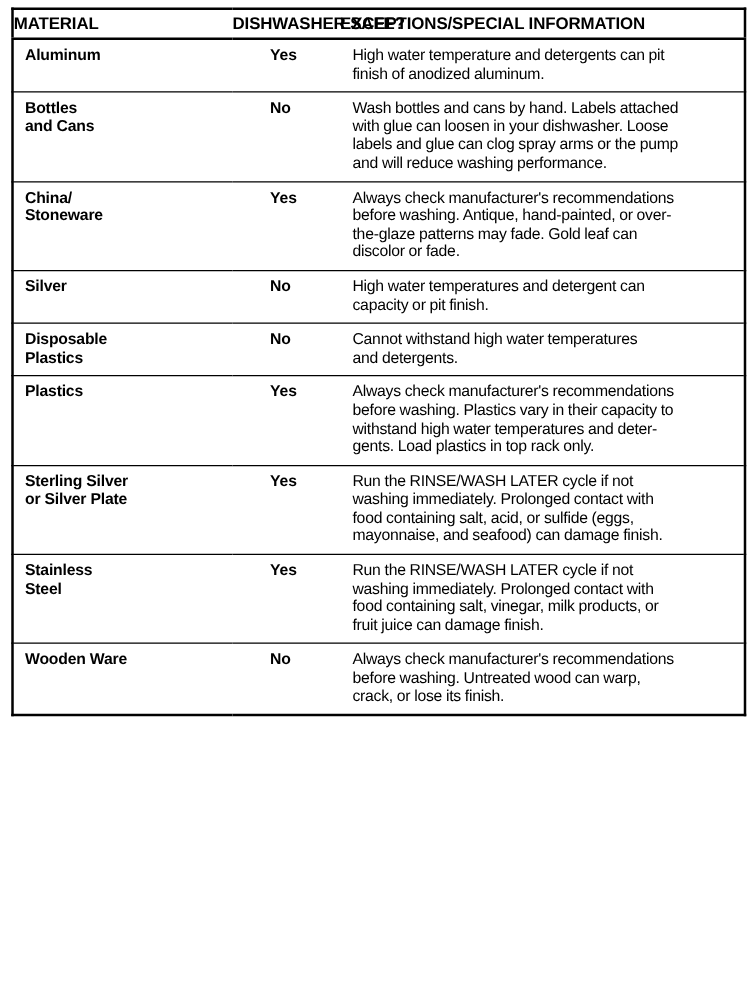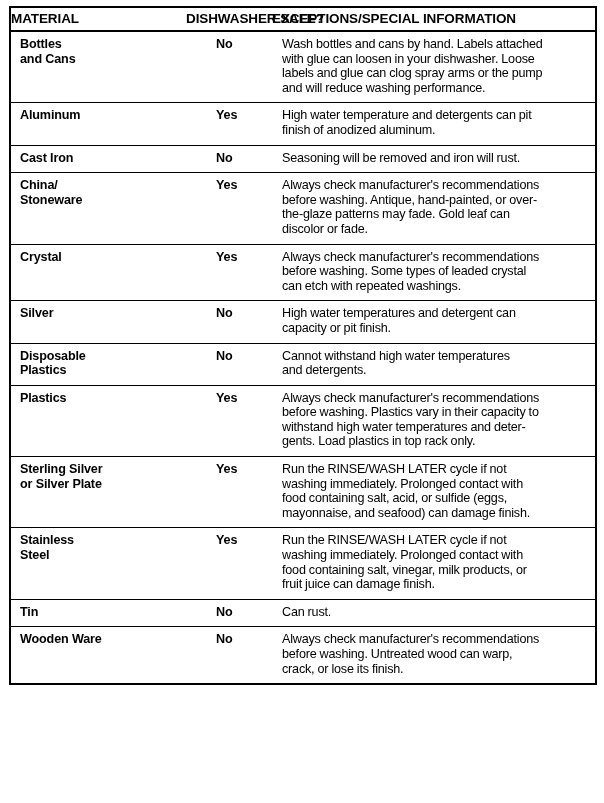--- a/index.html
+++ b/index.html
@@ -94,76 +94,56 @@
     <thead>
       <tr>
         <th class="h-material">MATERIAL</th>
         <th class="h-safe">DISHWASHER SAFE?</th>
         <th class="h-notes">EXCEPTIONS/SPECIAL INFORMATION</th>
       </tr>
     </thead>
     <tbody id="table-body">
         <tr>
           <td class="c-material">
+            <span class="line">Aluminum</span>
+          </td>
+          <td class="c-safe">Yes</td>
+          <td class="c-notes">
+            <span class="line">High water temperature and detergents can pit</span>
+            <span class="line">finish of anodized aluminum.</span>
+          </td>
+        </tr>
+        <tr>
+          <td class="c-material">
             <span class="line">Bottles</span>
             <span class="line">and Cans</span>
           </td>
           <td class="c-safe">No</td>
           <td class="c-notes">
             <span class="line">Wash bottles and cans by hand. Labels attached</span>
             <span class="line">with glue can loosen in your dishwasher. Loose</span>
             <span class="line">labels and glue can clog spray arms or the pump</span>
             <span class="line">and will reduce washing performance.</span>
           </td>
         </tr>
         <tr>
           <td class="c-material">
-            <span class="line">Aluminum</span>
-          </td>
-          <td class="c-safe">Yes</td>
-          <td class="c-notes">
-            <span class="line">High water temperature and detergents can pit</span>
-            <span class="line">finish of anodized aluminum.</span>
-          </td>
-        </tr>
-        <tr>
-          <td class="c-material">
-            <span class="line">Cast Iron</span>
-          </td>
-          <td class="c-safe">No</td>
-          <td class="c-notes">
-            <span class="line">Seasoning will be removed and iron will rust.</span>
-          </td>
-        </tr>
-        <tr>
-          <td class="c-material">
             <span class="line">China/</span>
             <span class="line">Stoneware</span>
           </td>
           <td class="c-safe">Yes</td>
           <td class="c-notes">
             <span class="line">Always check manufacturer's recommendations</span>
             <span class="line">before washing. Antique, hand-painted, or over-</span>
             <span class="line">the-glaze patterns may fade. Gold leaf can</span>
             <span class="line">discolor or fade.</span>
           </td>
         </tr>
         <tr>
           <td class="c-material">
-            <span class="line">Crystal</span>
-          </td>
-          <td class="c-safe">Yes</td>
-          <td class="c-notes">
-            <span class="line">Always check manufacturer's recommendations</span>
-            <span class="line">before washing. Some types of leaded crystal</span>
-            <span class="line">can etch with repeated washings.</span>
-          </td>
-        </tr>
-        <tr>
-          <td class="c-material">
             <span class="line">Silver</span>
           </td>
           <td class="c-safe">No</td>
           <td class="c-notes">
             <span class="line">High water temperatures and detergent can</span>
             <span class="line">capacity or pit finish.</span>
           </td>
         </tr>
         <tr>
           <td class="c-material">
@@ -209,29 +189,20 @@
           <td class="c-safe">Yes</td>
           <td class="c-notes">
             <span class="line">Run the RINSE/WASH LATER cycle if not</span>
             <span class="line">washing immediately. Prolonged contact with</span>
             <span class="line">food containing salt, vinegar, milk products, or</span>
             <span class="line">fruit juice can damage finish.</span>
           </td>
         </tr>
         <tr>
           <td class="c-material">
-            <span class="line">Tin</span>
-          </td>
-          <td class="c-safe">No</td>
-          <td class="c-notes">
-            <span class="line">Can rust.</span>
-          </td>
-        </tr>
-        <tr>
-          <td class="c-material">
             <span class="line">Wooden Ware</span>
           </td>
           <td class="c-safe">No</td>
           <td class="c-notes">
             <span class="line">Always check manufacturer's recommendations</span>
             <span class="line">before washing. Untreated wood can warp,</span>
             <span class="line">crack, or lose its finish.</span>
           </td>
         </tr>
       </tbody>

